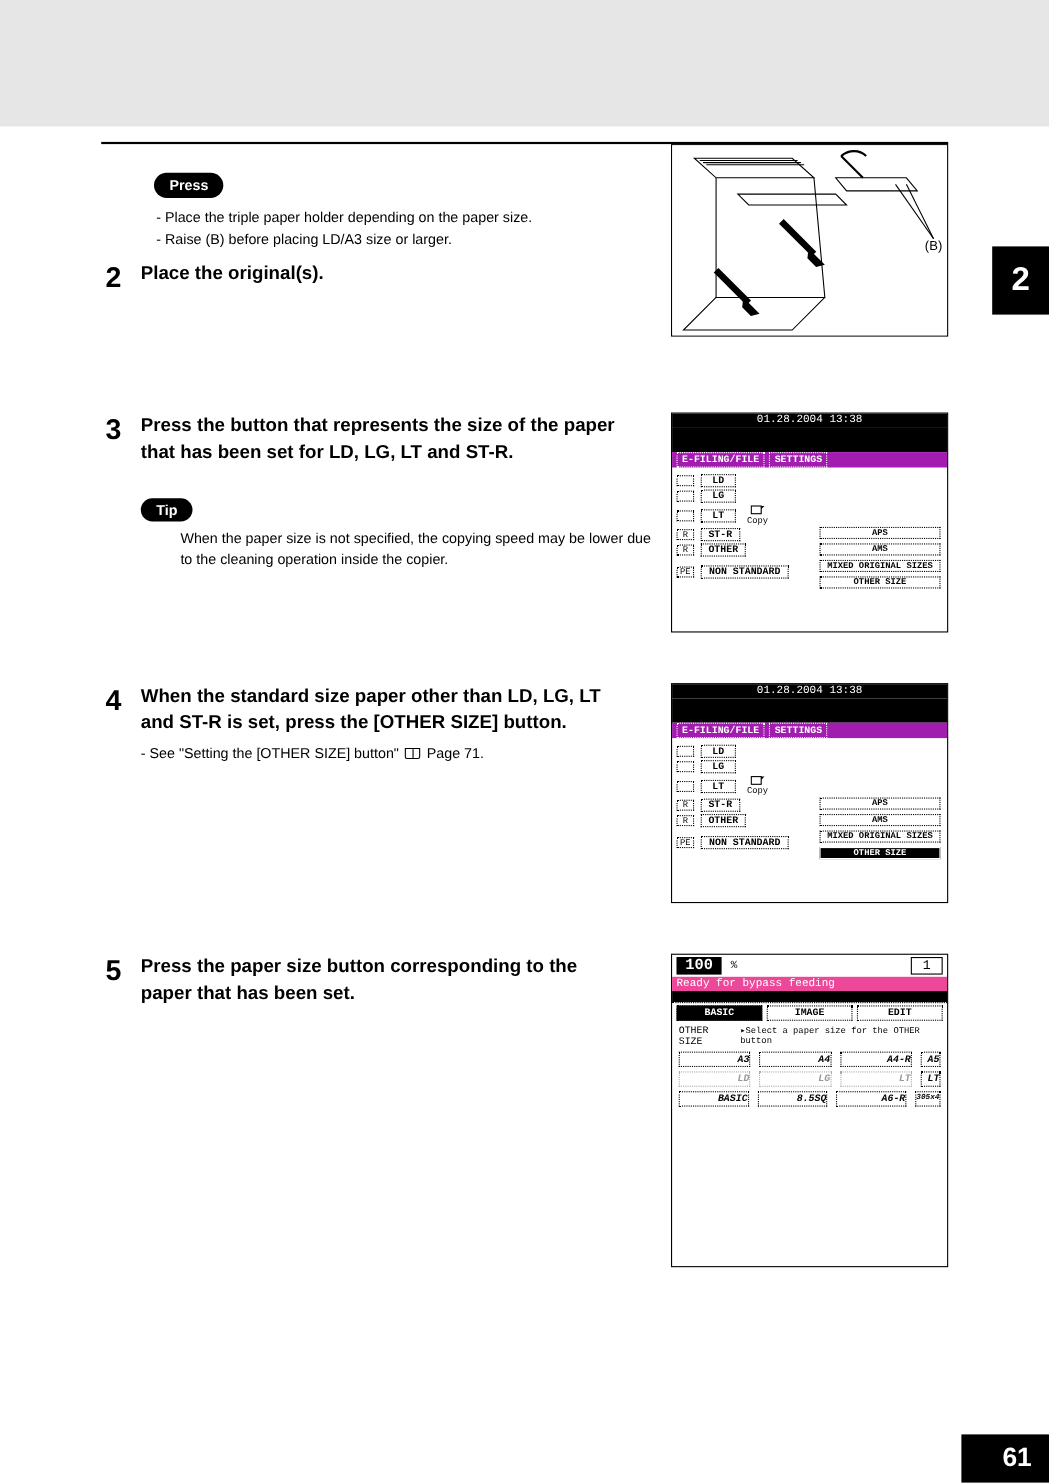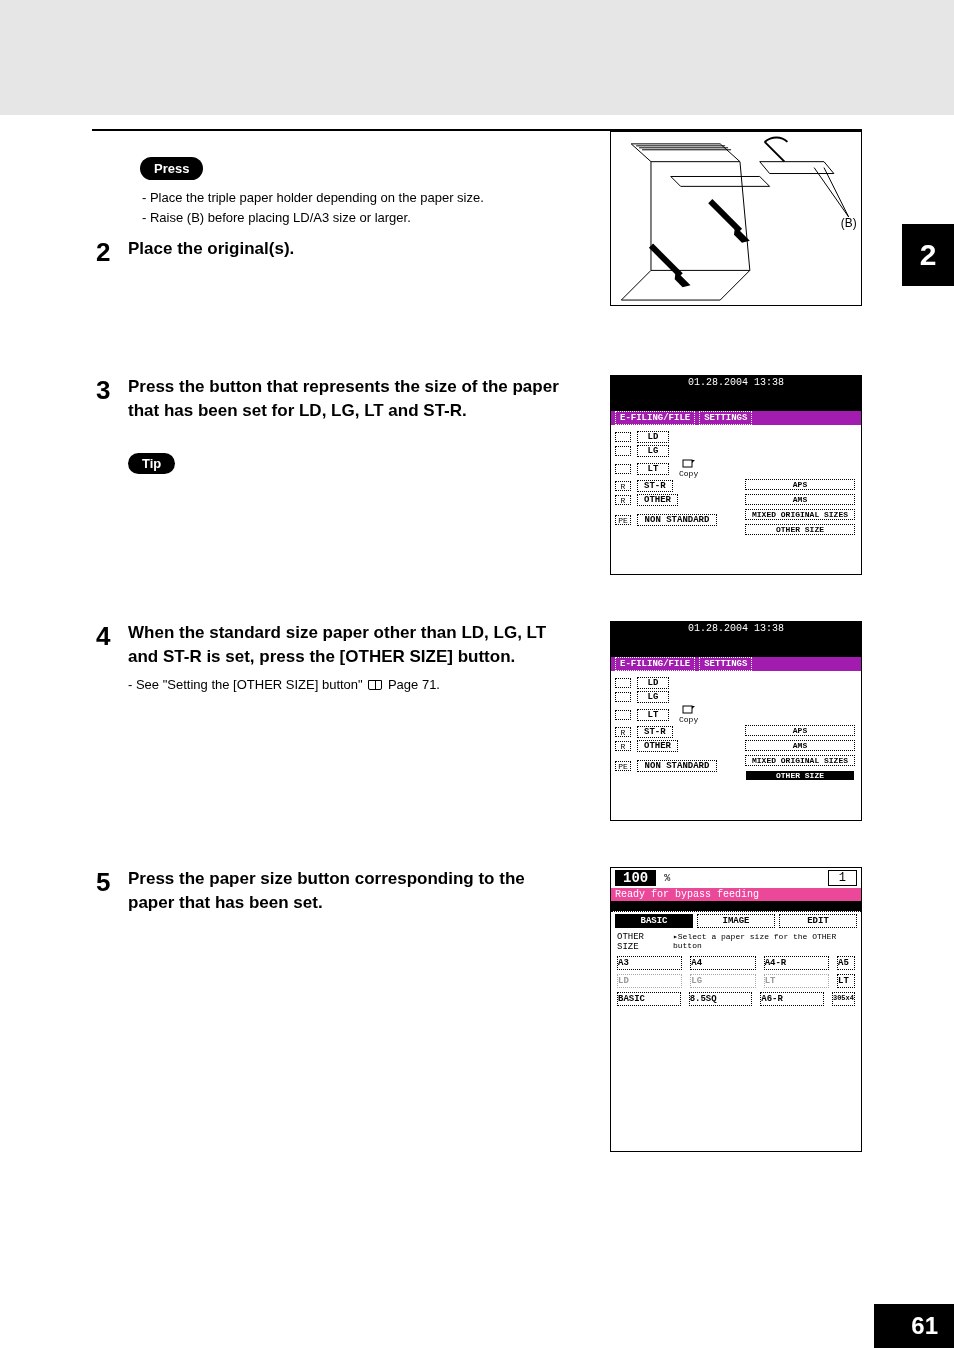--- a/index.html
+++ b/index.html
@@ -91,21 +91,21 @@
   .p5-pct { background:#000; color:#fff; padding:0 8px; font-size:14px; font-weight:bold; }
   .p5-num { margin-left:auto; border:1px solid #000; padding:0 10px; font-size:12px; }
   .p5-status { background:#ec4899; color:#fff; font-size:10px; padding:1px 4px; }
   .p5-blackband { background:#000; height:10px; }
   .p5-tabs { display:flex; gap:4px; padding:2px 4px; border-top:1px dotted #000; font-size:9px; }
   .p5-tab { border:1px dotted #000; padding:1px 10px; font-weight:bold; flex:1; text-align:center;}
   .p5-tab.dark { background:#000; color:#fff; }
   .p5-label { font-size:9px; padding:2px 6px; display:flex; gap:6px; align-items:flex-start; }
   .p5-grid { padding:2px 6px; display:flex; flex-direction:column; gap:4px; }
   .p5-brow { display:flex; gap:8px; }
-  .p5-btn { border:1px dotted #000; padding:1px 0; font-size:9px; font-weight:bold; flex:1; text-align:left; }
+  .p5-btn { border:1px dotted #000; padding:1px 0; font-size:9px; font-weight:bold; flex:1; text-align:right;font-style:italic; }
   .p5-btn.dim { color:#999; border-color:#aaa; }
   .illus { width:252px; height:175px; border:1px solid #000; position:absolute; right:0; top:0; }
 </style>
 </head>
 <body>
 
 <div class="top-gray"></div>
 <div class="hr-top"></div>
 
 <div class="chapter-tab">2</div>
@@ -148,20 +148,21 @@
     </svg>
   </div>
 
   <div class="section" style="margin-top:34px; min-height:212px;">
     <div class="step-row">
       <div class="step-num">3</div>
       <div class="step-title">Press the button that represents the size of the paper that has been set for LD, LG, LT and ST-R.</div>
     </div>
     <div style="margin-left:36px;">
       <div class="tip-pill">Tip</div>
+      <div class="step-body">When the paper size is not specified, the copying speed may be lower due to the cleaning operation inside the copier.</div>
     </div>
 
     <div class="panel-screen">
       <div class="ps-datebar">01.28.2004 13:38</div>
       <div class="ps-blackband"></div>
       <div class="ps-tabs">
         <div class="ps-tab">E-FILING/FILE</div>
         <div class="ps-tab">SETTINGS</div>
       </div>
       <div class="ps-body" style="position:relative;">

